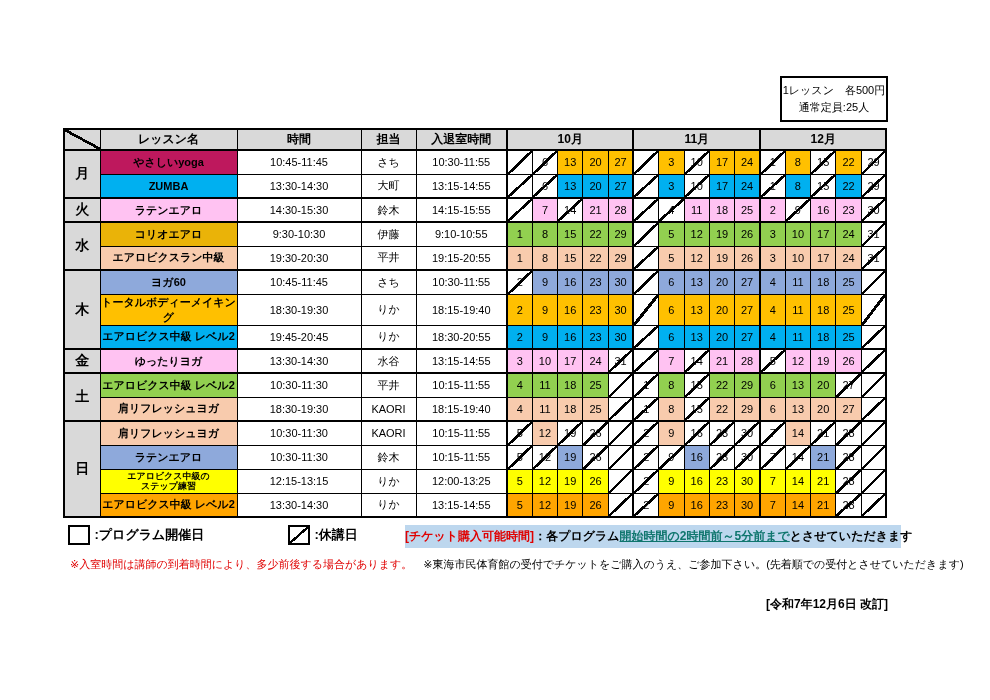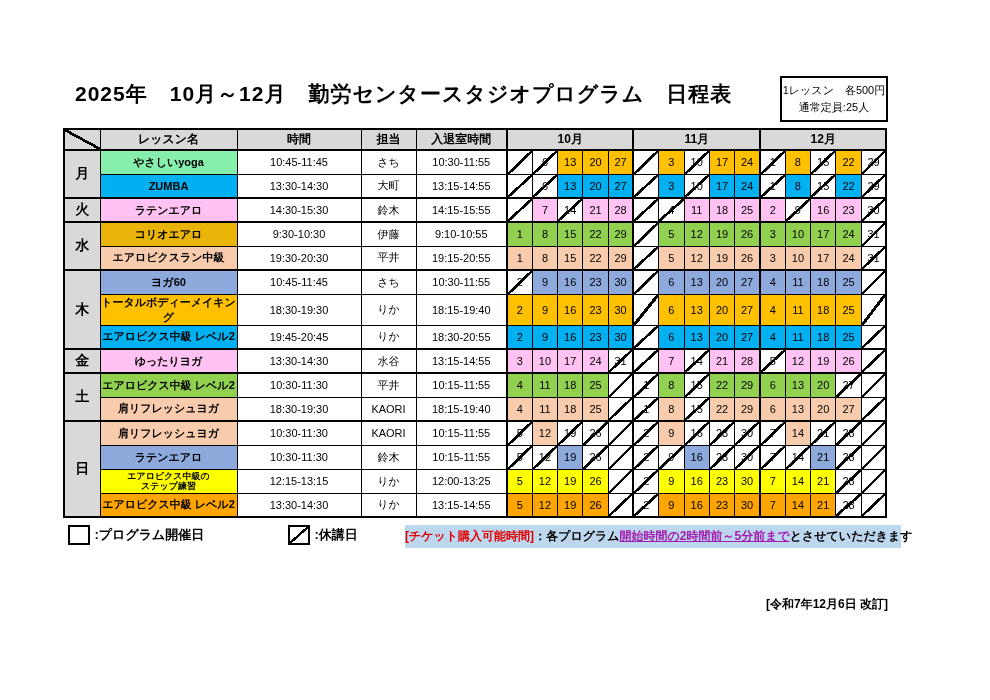--- a/index.html
+++ b/index.html
@@ -32,35 +32,34 @@
 
   
   #legend { position:absolute; left:63px; top:525px; width:860px; height:22px; }
   .lg-box { display:inline-block; width:22px; height:20px; border:2px solid #000; vertical-align:middle; background:#fff; }
   .lg-box.slashed { background-image:linear-gradient(to bottom right, transparent 45%, #000 45%, #000 55%, transparent 55%); }
   .lg-label { font-size:13px; font-weight:bold; vertical-align:middle; }
   #legend-held { position:absolute; left:5px; top:0; }
   #legend-cancel { position:absolute; left:225px; top:0; }
   #banner { position:absolute; left:342px; top:0; width:496px; background:#BDD7EE; text-align:center; font-size:12px; font-weight:bold; padding:3px 0; white-space:nowrap; }
   .red { color:#E00000; }
-  .red-u { color:#a21caf; text-decoration:underline;margin-top:44px; }
+  .red-u { color:#0f766e; text-decoration:underline;margin-top:44px; }
 
   
   .note { position:absolute; left:70px; font-size:11px; white-space:nowrap; }
   #note1 { top:557px; }
   #note2 { top:579px; }
   #note3 { top:601px; }
   #revision { position:absolute; left:766px; top:596px; font-size:12px; font-weight:bold; }
 </style>
 </head>
 <body>
 
 <div id="page">
 
-  <div id="title">2025年　10月～12月　勤労センタースタジオプログラム　日程表</div>
 
   <div id="price-box">
     <div>1レッスン　各500円</div>
     <div>通常定員:25人</div>
   </div>
 
   <div id="tbl-wrap">
     <table id="schedule">
         <colgroup>
           <col style="width:36px">
@@ -90,21 +89,21 @@
             <th>レッスン名</th>
             <th>時間</th>
             <th>担当</th>
             <th>入退室時間</th>
             <th colspan="5" class="mstart">10月</th>
             <th colspan="5" class="mstart">11月</th>
             <th colspan="5" class="mstart">12月</th>
           </tr>
           <tr class="body-row grp">
             <th class="day" rowspan="2">月</th>
-            <td class="lesson" style="background:#86efac">やさしいyoga</td>
+            <td class="lesson" style="background:#be185d">やさしいyoga</td>
             <td class="time">10:45-11:45</td>
             <td class="staff">さち</td>
             <td class="entry">10:30-11:55</td>
             <td class="dc mstart x"></td>
             <td class="dc x">6</td>
             <td class="dc" style="background:#FFC000">13</td>
             <td class="dc" style="background:#FFC000">20</td>
             <td class="dc" style="background:#FFC000">27</td>
             <td class="dc mstart x"></td>
             <td class="dc" style="background:#FFC000">3</td>
@@ -428,16 +427,19 @@
     </span>
     <span id="legend-cancel">
       <span class="lg-box slashed"></span>
       <span class="lg-label">:休講日</span>
     </span>
     <span id="banner">
       <span class="red">[チケット購入可能時間]</span><span>：各プログラム</span><span class="red-u">開始時間の2時間前～5分前まで</span><span>とさせていただきます</span>
     </span>
   </div>
 
+  <div id="note1" class="note">
+    <span class="red">※入室時間は講師の到着時間により、多少前後する場合があります。</span><span>　※東海市民体育館の受付でチケットをご購入のうえ、ご参加下さい。(先着順での受付とさせていただきます)</span>
+  </div>
 
   <div id="revision">[令和7年12月6日 改訂]</div>
 
 </div>
 
 </body></html>

